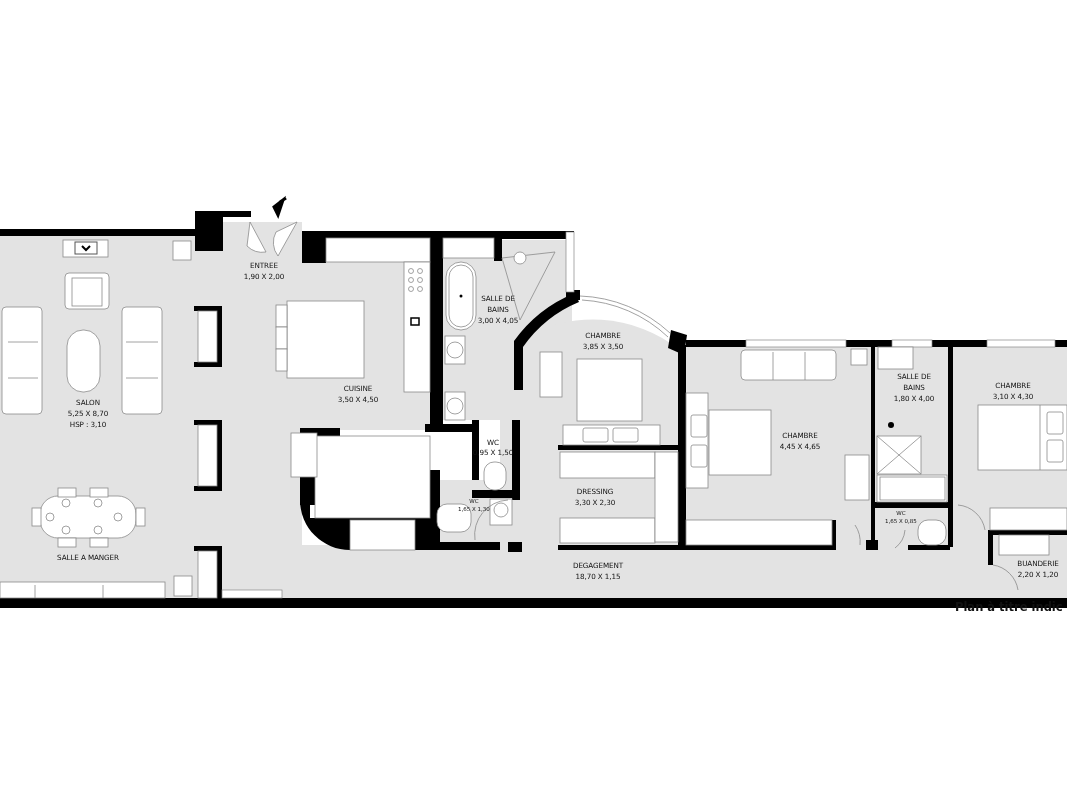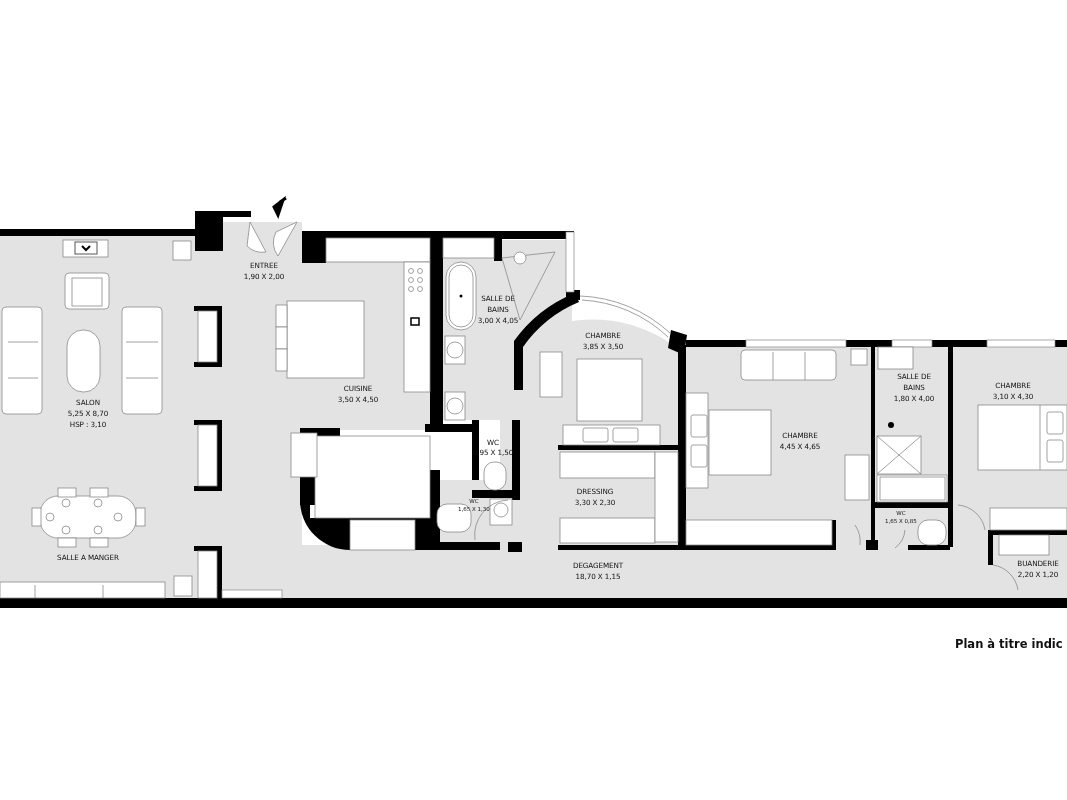--- a/index.html
+++ b/index.html
@@ -6,21 +6,21 @@
   body { width: 1067px; height: 800px; overflow: hidden; position: relative; font-family: "DejaVu Sans", sans-serif; }
   #plan { position: absolute; left: 0; top: 0; width: 1067px; height: 800px; }
   .floor { fill: #e3e3e3; }
   .wall { fill: #000000; }
   .furn { fill: #ffffff; stroke: #8a8a8a; stroke-width: 0.8; }
   .furn-dark { fill: #ffffff; stroke: #555; stroke-width: 1; }
   .thin { fill: none; stroke: #8a8a8a; stroke-width: 0.8; }
   .win { fill: #ffffff; stroke: #888; stroke-width: 0.7; }
   .lbl { font-family: "DejaVu Sans", sans-serif; font-size: 7.2px; fill: #111; text-anchor: middle; letter-spacing: -0.1px; }
   .lbl-s { font-family: "DejaVu Sans", sans-serif; font-size: 5.5px; fill: #111; text-anchor: middle; }
-  .disclaimer { position: absolute; left: 955px; top: 637px; font-family: "DejaVu Sans", sans-serif; font-weight: bold; font-size: 11.5px; color: #111; white-space: nowrap; }
+  .disclaimer { position: absolute; left: 955px; top: 600px; font-family: "DejaVu Sans", sans-serif; font-weight: bold; font-size: 11.5px; color: #111; white-space: nowrap; }
 </style>
 </head>
 <body>
 
 <svg id="plan" viewBox="0 0 1067 800" xmlns="http://www.w3.org/2000/svg">
 
   <g>
     <rect class="floor" x="0" y="236" width="222" height="362"></rect>
     <rect class="floor" x="222" y="222" width="80" height="376"></rect>
     <rect class="floor" x="302" y="262" width="128" height="168"></rect>

